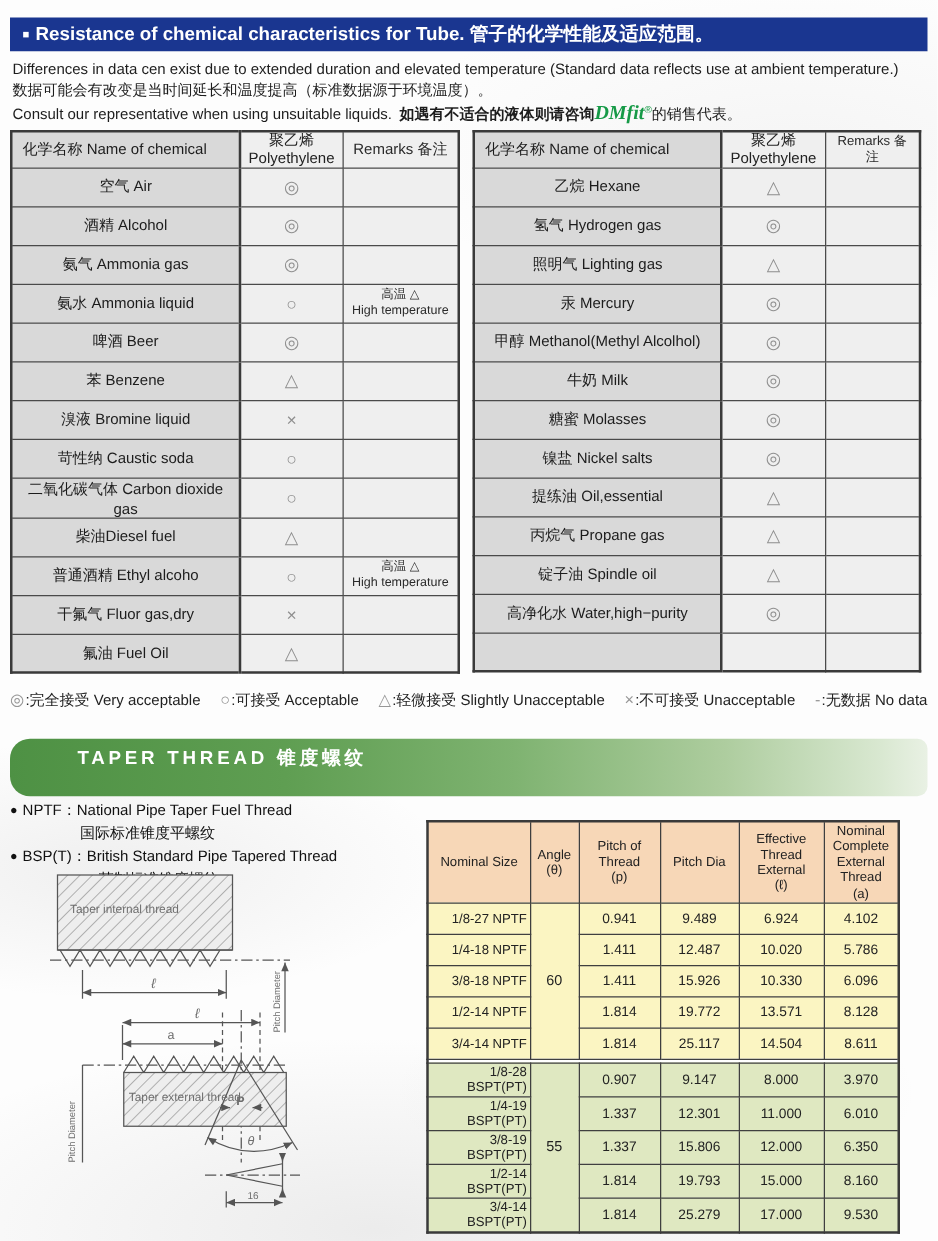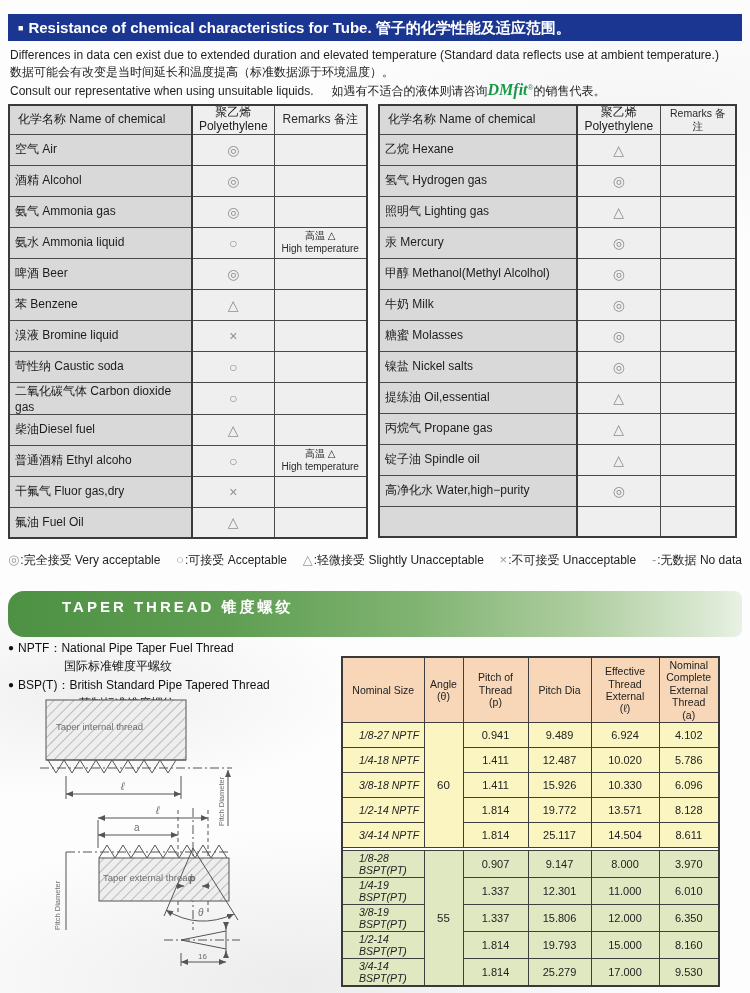--- a/index.html
+++ b/index.html
@@ -13,30 +13,30 @@
       radial-gradient(ellipse 600px 220px at 40% 99%, rgba(120,120,120,.13), transparent 70%),
       radial-gradient(ellipse 300px 120px at 70% 88%, rgba(150,150,150,.08), transparent 70%),
       #fdfdfd;
   }
   
   .title-bar{ position:absolute; left:8px; top:14px; width:734px; height:27px;
     background:#1a3690; color:#fff; font-weight:bold; font-size:15px; line-height:27px;
     padding-left:10px; white-space:nowrap;}
   .title-bar .sq{ font-size:9px; vertical-align:2px; margin-right:5px;}
   .intro{ position:absolute; left:10px; top:47px; width:734px; font-size:12px; line-height:16.5px; color:#1d1d1d;}
-  .intro .row3 .zh3{ margin-left:18px; }
+  .intro .row3 .zh3{ margin-left:6px;font-weight:bold; }
   .brand{ font-family:"Liberation Serif","DejaVu Serif",serif; font-style:italic; font-weight:bold;
     color:#169a47; font-size:16px; }
   .brand-reg{ font-size:8px; vertical-align:super; color:#169a47; font-style:normal;}
   
   table.chem{ position:absolute; border-collapse:collapse; table-layout:fixed;
     border:2px solid #3a3a3a; font-size:12px; }
   .chem th,.chem td{ border:1px solid #4a4a4a; height:31px; padding:0 5px; font-weight:normal;}
   .chem thead th{ height:29px; white-space:pre-line; line-height:1.15; text-align:center; font-size:12px;}
-  .chem .c-name{ background:#d9d9d9; text-align:left;}
+  .chem .c-name{ background:#d9d9d9; text-align:center;}
   .chem .c-sym { background:#efefef; text-align:center; color:#8f8f8f; font-size:14px;
     border-left:2px solid #3a3a3a;margin-top:44px;}
   .chem .c-rem { background:#efefef; text-align:center; font-size:10px; line-height:1.25;
     white-space:pre-line; color:#2a2a2a;}
   .chem thead .c-name{ text-align:left; padding-left:8px;}
   #chemL{ left:8px;  top:104px; width:360px;}
   #chemR{ left:378px; top:104px; width:359px;}
   #chemR .c-rem{ font-size:10px;}
   
   .legend{ position:absolute; left:8px; top:552px; width:734px; display:flex;
@@ -59,21 +59,21 @@
   #diagram text{ font-family:"Liberation Sans","DejaVu Sans",sans-serif; fill:#6e6e6e; }
   
   table.thread{ position:absolute; left:341px; top:656px; width:379px;
     border-collapse:collapse; table-layout:fixed; border:2px solid #3a3a3a; font-size:11px; color:#222;}
   .thread th,.thread td{ border:1px solid #3f3f3f; text-align:center; padding:1px 2px;}
   .thread thead th{ background:#f7d7b7; font-weight:normal; white-space:pre-line;
     font-size:10.5px; line-height:1.18; height:52px;}
   .thread td{ height:25px;}
   .thread tr.nptf td{ background:#fbf5c2;}
   .thread tr.bspt td{ background:#dfe8c1;}
-  .thread td.size{ text-align:left; padding-left:16px; font-size:10.5px;font-style:italic;}
+  .thread td.size{ text-align:right; padding-left:16px; font-size:10.5px;}
   .thread td.angle{ font-size:11.5px;}
   .thread tr.sep td{ height:3px; padding:0; background:#fff;}
 </style>
 </head>
 <body>
 
 <div class="page">
 
   <div class="title-bar">
     <span class="sq">■</span><span>Resistance of chemical characteristics for Tube. 管子的化学性能及适应范围。</span>

